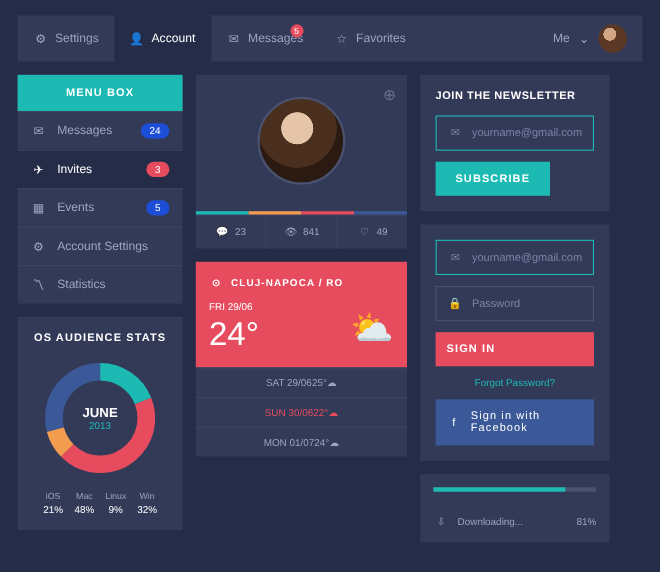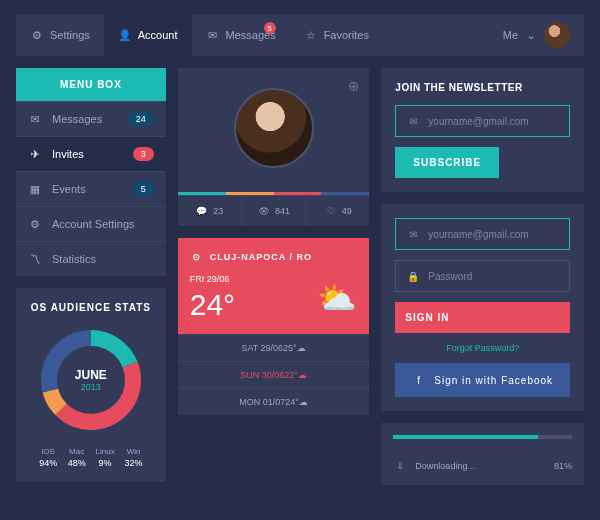--- a/index.html
+++ b/index.html
@@ -5,27 +5,27 @@
 *{margin:0;padding:0;box-sizing:border-box;font-family:Arial,sans-serif}
 body{background:#252c47;width:600px;height:520px;overflow:hidden;color:#fff;font-size:11px}
 .nav{display:flex;background:#323a57;margin:14px 16px 0;align-items:center;height:42px}
 .nav-item{display:flex;align-items:center;gap:6px;padding:0 14px;height:100%;color:#9ca3c4;cursor:pointer}
 .nav-item.active{background:#252c47;color:#fff}
 .nav-spacer{flex:1}
 .nav-badge{position:absolute;background:#e74c5e;color:#fff;border-radius:50%;width:12px;height:12px;font-size:8px;display:flex;align-items:center;justify-content:center;margin-left:58px;margin-top:-14px}
 .avatar-sm{width:26px;height:26px;border-radius:50%;background:radial-gradient(circle at 40% 35%,#d4a584 25%,#5a3825 26%)}
 .grid{display:flex;gap:12px;margin:12px 16px}
 .col{display:flex;flex-direction:column;gap:12px}
-.col1{width:150px}.col2{width:192px}.col3{width:203px}
+.col1{width:150px}.col2{width:192px}.col3{width:172px}
 .panel{background:#323a57}
 .menu-header{background:#1dbab4;text-align:center;padding:11px;font-weight:bold;letter-spacing:1px;font-size:10px}
 .menu-item{display:flex;align-items:center;padding:10px 12px;gap:10px;color:#9ca3c4;border-top:1px solid #3d4560}
 .menu-item.active{background:#252c47;color:#fff}
 .menu-item span:nth-child(2){flex:1}
-.badge{background:#0c4a6e;border-radius:10px;padding:2px 8px;font-size:9px;color:#fff}
+.badge{background:#1d4ed8;border-radius:10px;padding:2px 8px;font-size:9px;color:#fff}
 .badge.red{background:#e74c5e}
 .chart-panel{padding:14px;text-align:center}
 .chart-title{font-size:10px;font-weight:bold;letter-spacing:1px;margin-bottom:12px}
 .donut{width:110px;height:110px;margin:0 auto;position:relative}
 .donut svg{transform:rotate(-90deg)}
 .donut-center{position:absolute;top:50%;left:50%;transform:translate(-50%,-50%);text-align:center}
 .donut-center .m{font-weight:bold;font-size:12px}
 .donut-center .y{font-size:9px;color:#1dbab4}
 .legend{display:flex;justify-content:space-between;margin-top:12px;padding:0 4px}
 .legend div{text-align:center;flex:1}
@@ -133,21 +133,21 @@
           <circle cx="55" cy="55" r="42" fill="none" stroke="#3b5998" stroke-width="16" stroke-dasharray="77 187" stroke-dashoffset="-187"></circle>
         </svg>
         <div class="donut-center">
             <div class="m">JUNE</div>
             <div class="y">2013</div>
           </div>
       </div>
       <div class="legend">
         <div>
             <div class="lbl">iOS</div>
-            <div class="val">94%</div>
+            <div class="val">21%</div>
           </div>
         <div>
             <div class="lbl">Mac</div>
             <div class="val">48%</div>
           </div>
         <div>
             <div class="lbl">Linux</div>
             <div class="val">9%</div>
           </div>
         <div>

